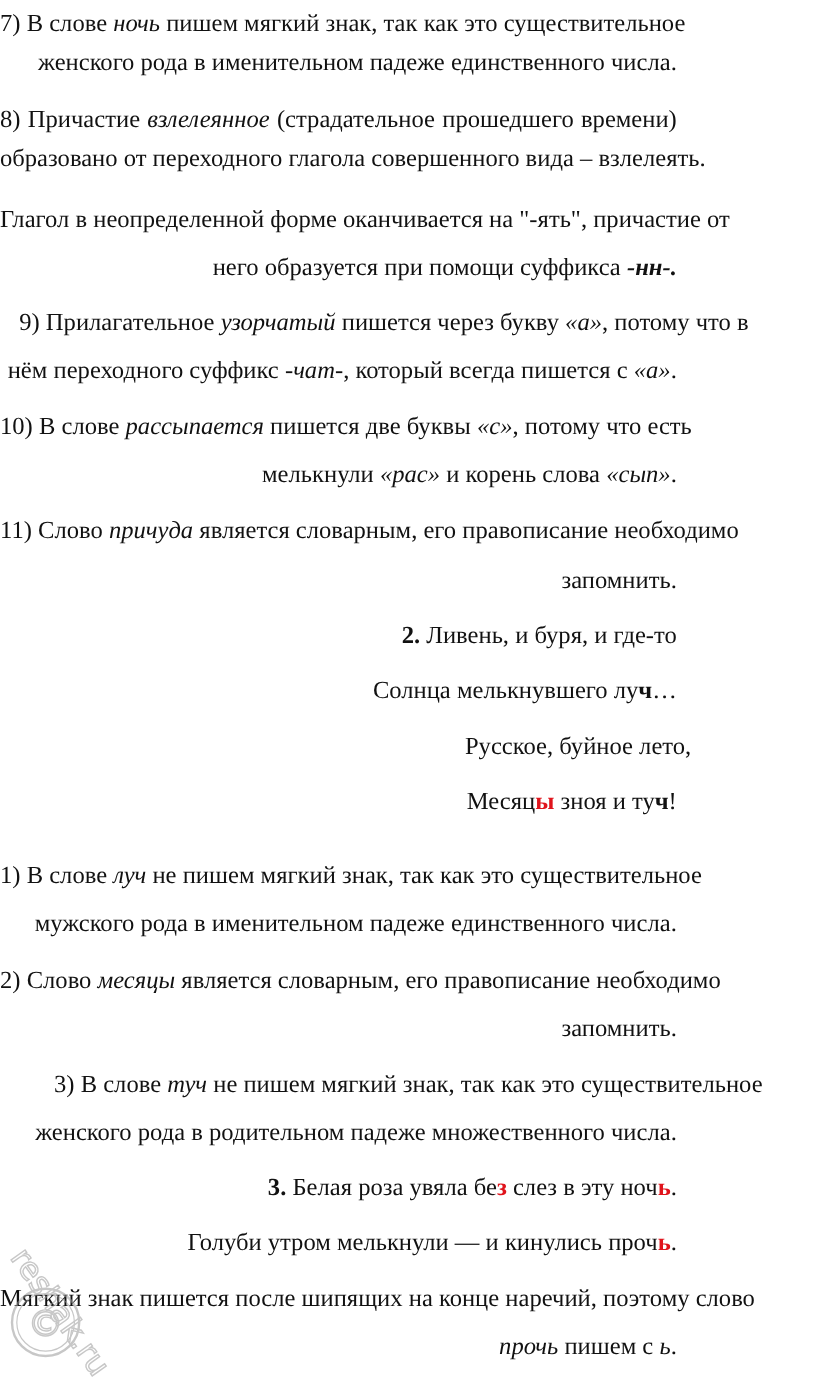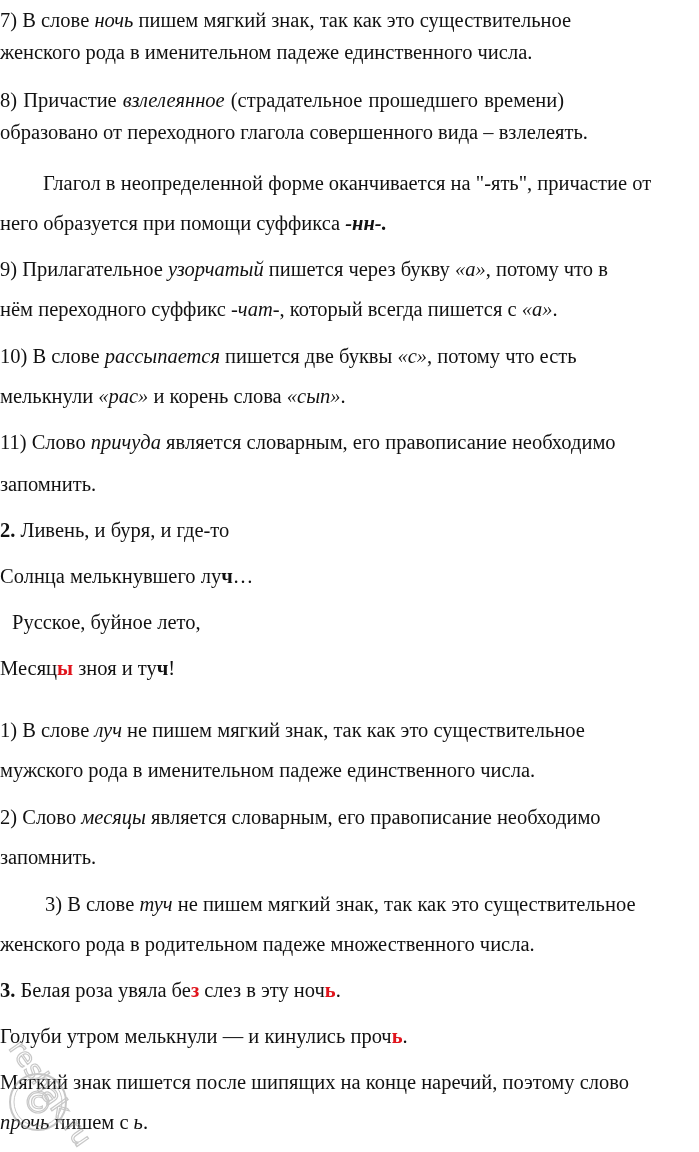--- a/index.html
+++ b/index.html
@@ -26,21 +26,21 @@
       left: 0;
       width: 564px;
       font-size: 20.5px;
       line-height: 24px;
       white-space: nowrap;
     }
     .justify {
       text-align: justify;
       text-align-last: justify;
     }
-    .left { text-align: left; }
+    .left { text-align: right; }
     i, .it { font-style: italic; }
     b, .bd { font-weight: bold; }
     .red { color: #e0141c; font-weight: bold; }
     .watermark {
       position: absolute;
       left: 0;
       top: 1040px;
       width: 150px;
       height: 112px;
       pointer-events: none;
@@ -48,23 +48,23 @@
     }
   </style>
 </head>
 <body>
 
 <div class="doc" id="doc">
     <div class="line justify" style="top: 8px;"><span>7) В слове </span><span class="it">ночь</span><span> пишем мягкий знак, так как это существительное</span></div>
     <div class="line left" style="top: 40px;"><span>женского рода в именительном падеже единственного числа.</span></div>
     <div class="line justify" style="top: 88px;"><span>8) Причастие </span><span class="it">взлелеянное</span><span> (страдательное прошедшего времени)</span></div>
     <div class="line justify" style="top: 120px;"><span>образовано от переходного глагола совершенного вида – взлелеять.</span></div>
-    <div class="line justify" style="top: 171px; padding-left: 43px;"><span>Глагол в неопределенной форме оканчивается на "-ять", причастие от</span></div>
+    <div class="line justify" style="top: 171px;"><span>Глагол в неопределенной форме оканчивается на "-ять", причастие от</span></div>
     <div class="line left" style="top: 211px;"><span>него образуется при помощи суффикса </span><span class="it bd">-нн-.</span></div>
-    <div class="line justify" style="top: 257px;"><span>9) Прилагательное </span><span class="it">узорчатый</span><span> пишется через букву </span><span class="it">«а»</span><span>, потому что в</span></div>
+    <div class="line justify" style="top: 257px; padding-left: 16px;"><span>9) Прилагательное </span><span class="it">узорчатый</span><span> пишется через букву </span><span class="it">«а»</span><span>, потому что в</span></div>
     <div class="line left" style="top: 297px;"><span>нём переходного суффикс -</span><span class="it">чат</span><span>-, который всегда пишется с </span><span class="it">«а»</span><span>.</span></div>
     <div class="line justify" style="top: 344px;"><span>10) В слове </span><span class="it">рассыпается</span><span> пишется две буквы </span><span class="it">«с»</span><span>, потому что есть</span></div>
     <div class="line left" style="top: 384px;"><span>мелькнули </span><span class="it">«рас»</span><span> и корень слова </span><span class="it">«сып»</span><span>.</span></div>
     <div class="line justify" style="top: 430px;"><span>11) Слово </span><span class="it">причуда</span><span> является словарным, его правописание необходимо</span></div>
     <div class="line left" style="top: 472px;"><span>запомнить.</span></div>
     <div class="line left" style="top: 518px;"><span class="bd">2.</span><span> Ливень, и буря, и где-то</span></div>
     <div class="line left" style="top: 564px;"><span>Солнца мелькнувшего лу</span><span class="bd">ч</span><span>…</span></div>
     <div class="line left" style="top: 610px; margin-left: 12px;"><span>Русское, буйное лето,</span></div>
     <div class="line left" style="top: 656px;"><span>Месяц</span><span class="red">ы</span><span> зноя и ту</span><span class="bd">ч</span><span>!</span></div>
     <div class="line justify" style="top: 718px;"><span>1) В слове </span><span class="it">луч</span><span> не пишем мягкий знак, так как это существительное</span></div>

